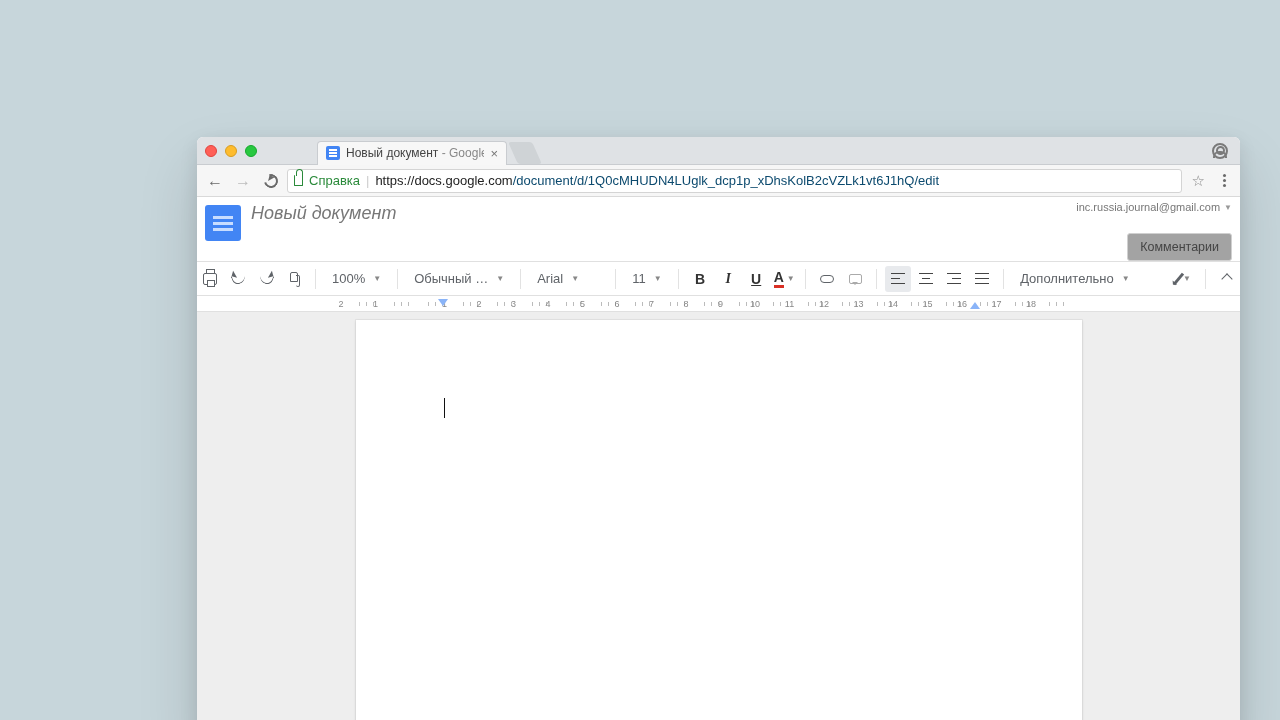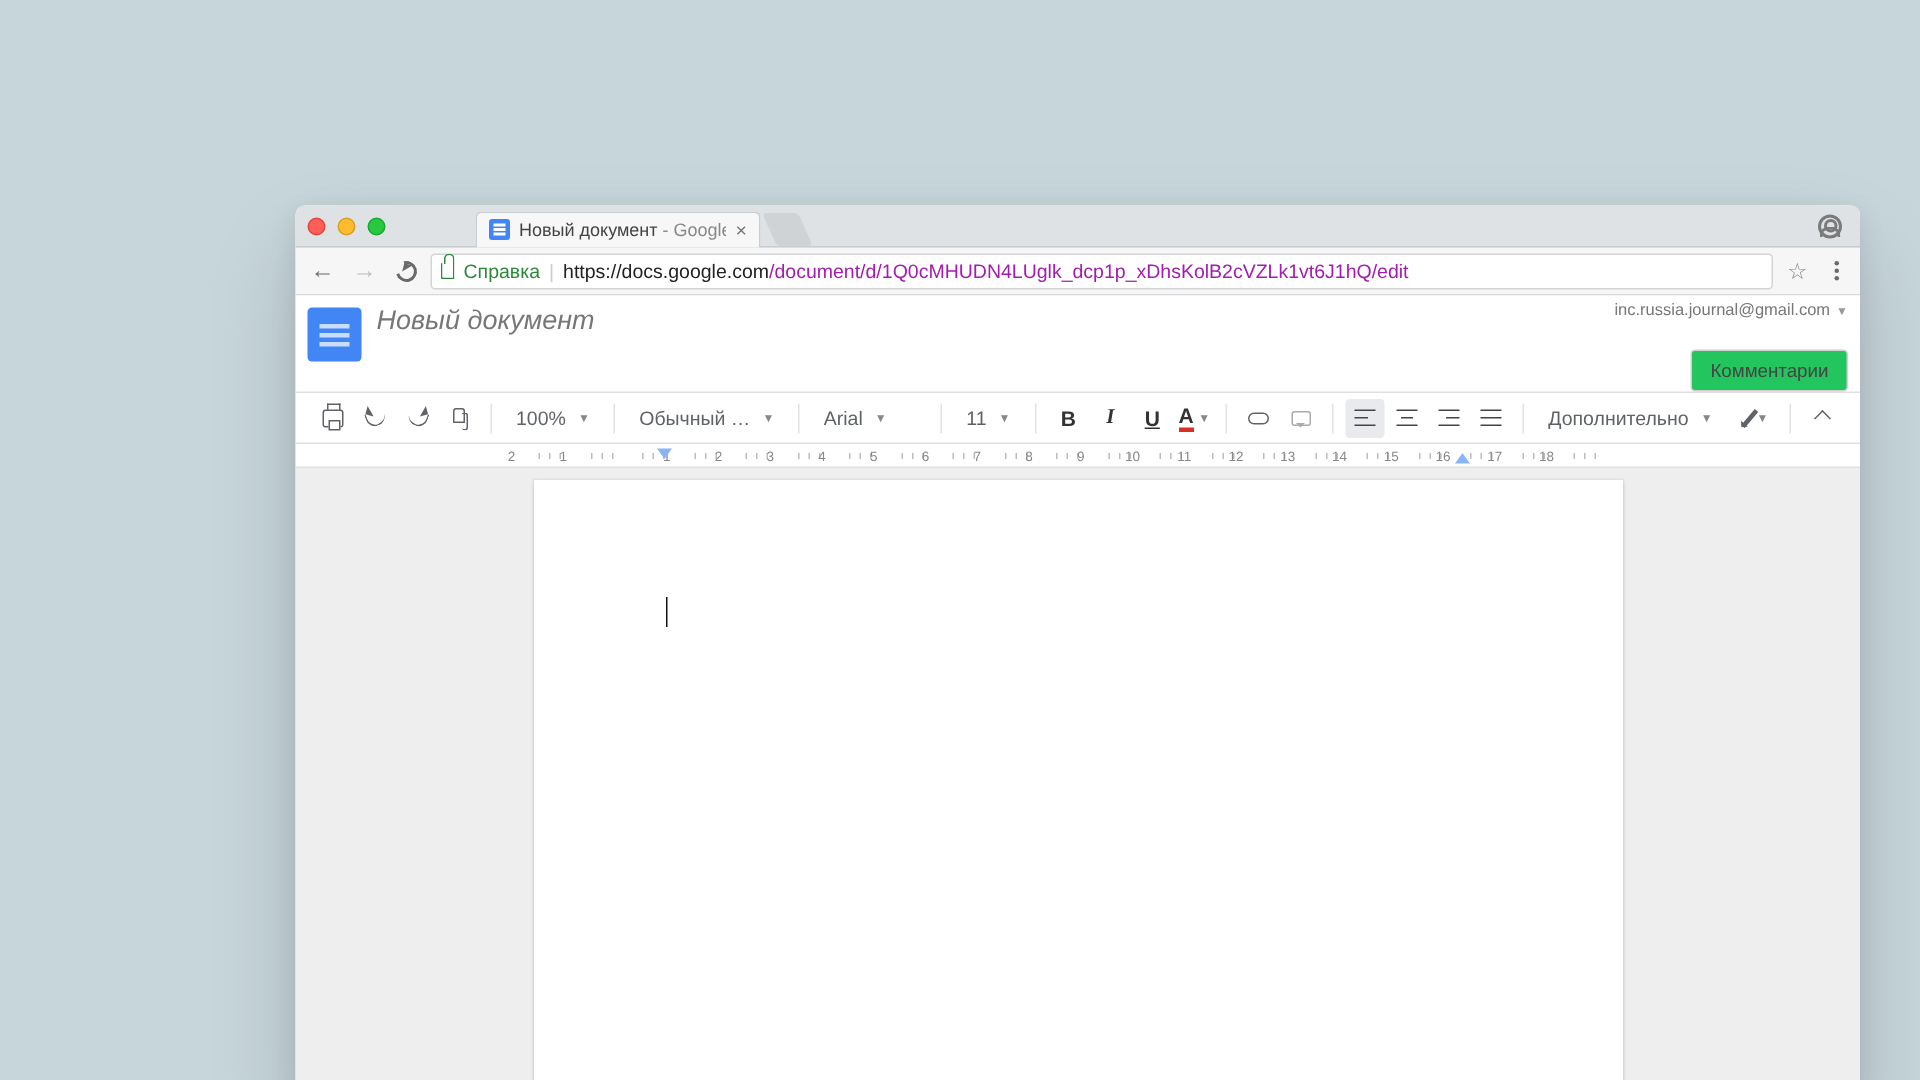--- a/index.html
+++ b/index.html
@@ -105,21 +105,21 @@
   .reload::after{content:"";position:absolute;left:-3px;top:-3px;border:4px solid transparent;border-right-color:#6a6a6a;transform:rotate(30deg);}
   .omnibox {
     flex:1; height:24px; background:#fff; border:1px solid #d4d4d4; border-radius:3px;
     display:flex; align-items:center; padding:0 6px; gap:6px; font-size:13px;
   }
   .lock-ico{ width:9px;height:11px;border:1.5px solid #2a8a3a;border-top:none;border-radius:1px;position:relative; }
   .lock-ico::before{content:"";position:absolute;left:1px;top:-6px;width:5px;height:6px;border:1.5px solid #2a8a3a;border-bottom:none;border-radius:4px 4px 0 0;}
   .secure-label{ color:#2a8a3a; font-size:13px; }
   .sep-pipe{ color:#ccc; }
   .url .host{ color:#222; }
-  .url .path{ color:#a21caf; }
+  .url .path{ color:#0c4a6e; }
   .star { color:#888; font-size:15px; margin:0 6px; }
   .kebab { width:3px;height:3px;background:#6a6a6a;border-radius:50%; box-shadow:0 5px 0 #6a6a6a, 0 -5px 0 #6a6a6a; margin:0 8px; }
 
   
   .docheader {
     background:#fff;
     border-bottom: 1px solid #e0e0e0;
     padding: 6px 8px 0 8px;
     display:flex;
     align-items:flex-start;
@@ -135,29 +135,29 @@
   .menubar{ display:flex; gap:18px; padding-bottom:6px; }
   .menubar span{ color:#222; font-size:13px; cursor:default; }
   .dochdr-right{ display:flex; flex-direction:column; align-items:flex-end; gap:20px; margin-top:-2px;}
   .user-email{ color:#777; font-size:11px; display:flex; align-items:center; gap:4px;}
   .user-email .tri{ font-size:8px; color:#999;}
   .hdr-buttons{ display:flex; gap:8px; }
   .btn{
     height:28px; padding:0 12px; border-radius:3px; font-size:12.5px;
     display:flex; align-items:center; gap:6px; border:1px solid transparent;
   }
-  .btn.secondary{ background:#22c55e; border-color:#d0d0d0; color:#444; }
+  .btn.secondary{ background:#a3a3a3; border-color:#d0d0d0; color:#444; }
   .btn.primary{ background:#1a73e8; color:#fff; }
   .lock-white{ width:8px;height:9px;border:1.5px solid #fff;border-top:none;border-radius:1px;position:relative; }
   .lock-white::before{content:"";position:absolute;left:0.5px;top:-5px;width:4px;height:5px;border:1.5px solid #fff;border-bottom:none;border-radius:3px 3px 0 0;}
 
   
   .toolbar{
     height:34px; background:#fff; border-bottom:1px solid #e0e0e0;
-    display:flex; align-items:center; padding:0 12px; gap:2px; color:#5f6368;
+    display:flex; align-items:center; padding:0 0; gap:2px; color:#5f6368;
   }
   .tbtn{ min-width:26px;height:26px;display:flex;align-items:center;justify-content:center;border-radius:3px; position:relative;}
   .tsep{ width:1px;height:20px;background:#e2e2e2; margin:0 6px; }
   .dd{ padding:0 8px;height:26px;display:flex;align-items:center;gap:8px;border-radius:3px;font-size:13px;}
   .tri-down{ font-size:8px;color:#888;}
   .ico{ display:inline-block; }
 
   
   .ico-print{ width:14px;height:12px;border:1.6px solid #5f6368;border-radius:2px;position:relative;}
   .ico-print::before{content:"";position:absolute;left:2px;top:-5px;width:7px;height:4px;border:1.6px solid #5f6368;border-bottom:none;}

